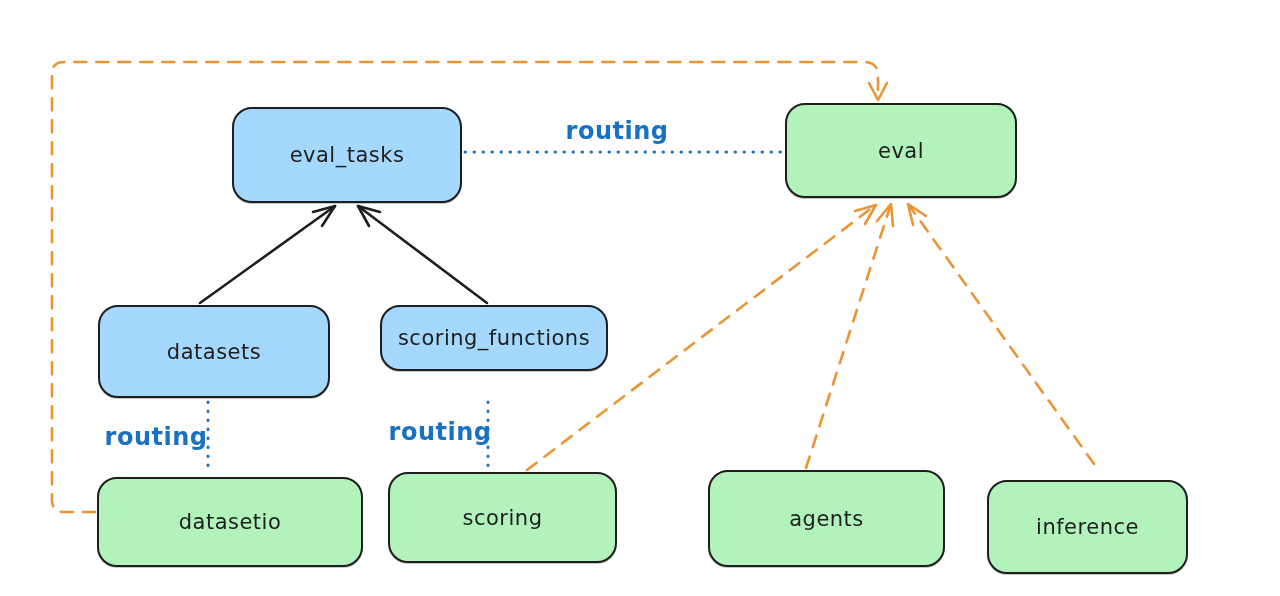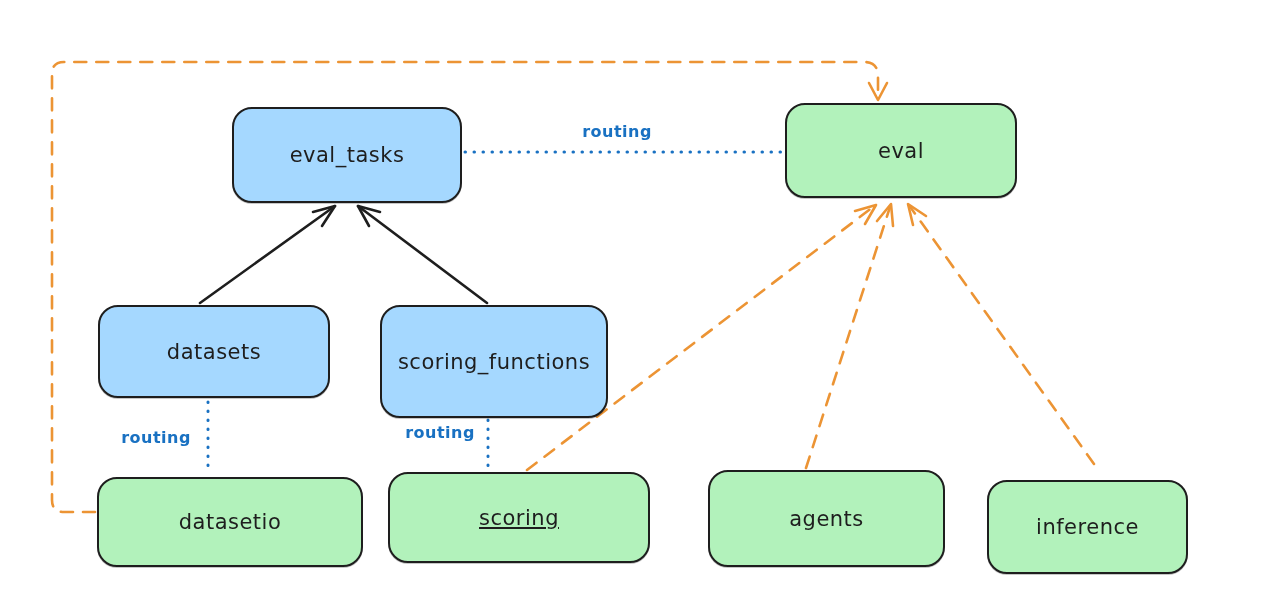--- a/index.html
+++ b/index.html
@@ -29,21 +29,21 @@
     color: var(--text, #1e1e1e);
     letter-spacing: 0.5px;
     box-shadow: 0 1px 0 rgba(30,30,30,0.25);
   }
   .node.blue  { background: var(--blue-fill, #a5d8ff); }
   .node.green { background: var(--green-fill, #b2f2bb); }
 
   .edge-label {
     position: absolute;
     transform: translate(-50%, -50%);
-    font-size: 16px;
+    font-size: 24px;
     font-weight: 600;
     color: var(--routing-blue, #1971c2);
     letter-spacing: 0.5px;
     white-space: nowrap;
   }
 
   .stroke-black  { stroke: var(--arrow-black, #1e1e1e); }
   .stroke-blue   { stroke: var(--routing-blue, #1971c2); }
   .stroke-orange { stroke: var(--arrow-orange, #ec9434); }
   .edge { fill: none; stroke-width: 2.6; stroke-linecap: round; stroke-linejoin: round; }
@@ -99,29 +99,29 @@
   </div>
 
   <div class="node blue" style="left:232px; top:107px; width:230px; height:96px;">
     <span>eval_tasks</span>
   </div>
 
   <div class="node blue" style="left:98px; top:305px; width:232px; height:93px;">
     <span>datasets</span>
   </div>
 
-  <div class="node blue" style="left:380px; top:305px; width:228px; height:113px;">
+  <div class="node blue" style="left:380px; top:305px; width:228px; height:66px;">
     <span>scoring_functions</span>
   </div>
 
   <div class="node green" style="left:97px; top:477px; width:266px; height:90px;">
     <span>datasetio</span>
   </div>
 
-  <div class="node green" style="left:388px; top:472px; width:262px; height:91px;text-decoration:underline;">
+  <div class="node green" style="left:388px; top:472px; width:229px; height:91px;">
     <span>scoring</span>
   </div>
 
   <div class="node green" style="left:708px; top:470px; width:237px; height:97px;">
     <span>agents</span>
   </div>
 
   <div class="node green" style="left:987px; top:468px; width:201px; height:94px;margin-top:12px;">
     <span>inference</span>
   </div>

